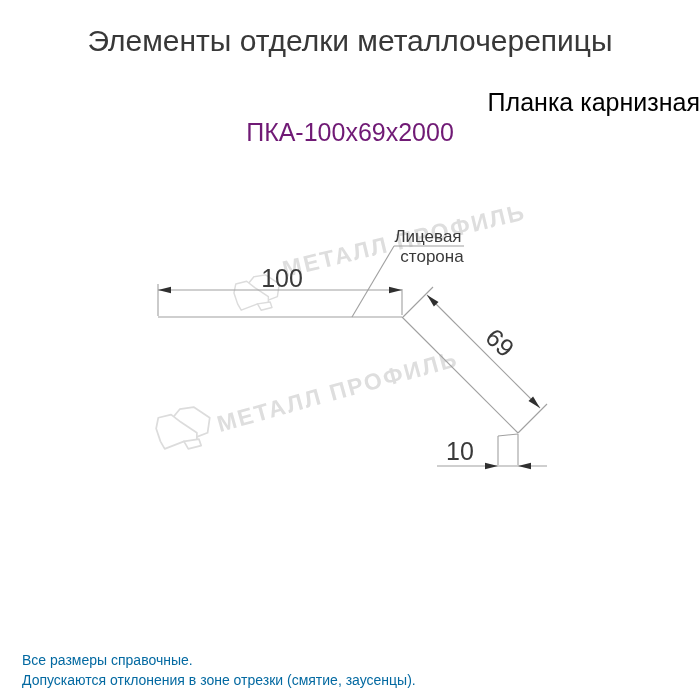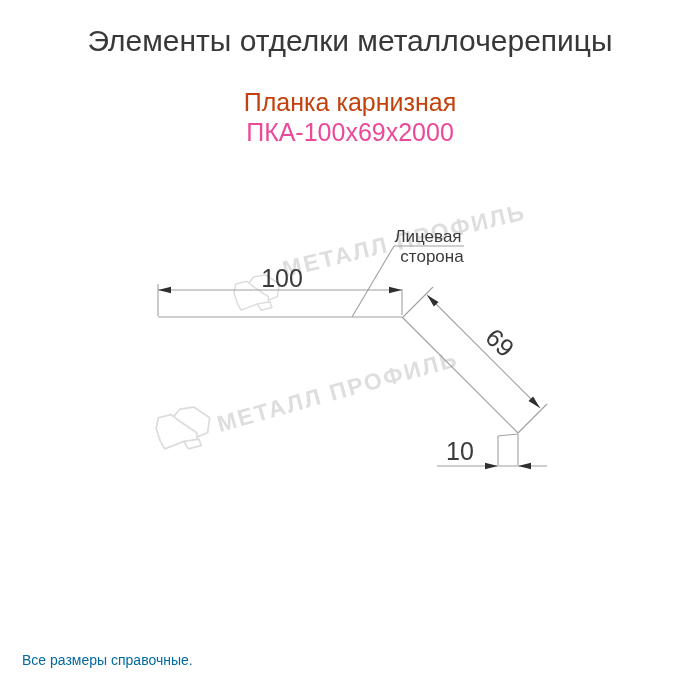--- a/index.html
+++ b/index.html
@@ -3,22 +3,22 @@
 <meta charset="utf-8">
 <style>
   html,body{margin:0;padding:0;background:#fff;}
   .page{
     position:relative;width:700px;height:700px;background:#ffffff;overflow:hidden;
     font-family:"Liberation Sans", sans-serif;color:#3a3a3a;
   }
   
   .hdr{position:absolute;left:0;width:700px;text-align:center;margin:0;font-weight:400;}
   .hdr-title{top:24px;font-size:30px;line-height:34px;color:#383838;}
-  .hdr-name{top:88px;font-size:25px;line-height:28px;color:#c2410c;}
-  .hdr-code{top:118px;font-size:25px;line-height:28px;color:#ec4899;}
+  .hdr-name{top:88px;font-size:25px;line-height:28px;color:#000000;text-align:right;}
+  .hdr-code{top:118px;font-size:25px;line-height:28px;color:#701a75;}
   
   .wm-text{
     position:absolute;height:26px;line-height:26px;white-space:nowrap;
     font-size:23px;font-weight:700;letter-spacing:2px;color:#dedede;
     transform-origin:0 100%;
   }
   .wm-text.upper{left:286px;top:256px;transform:rotate(-13.5deg);}
   .wm-text.lower{left:221px;top:411px;transform:rotate(-15.5deg);}
   .wm-cloud{position:absolute;}
   .wm-cloud.upper{left:231px;top:274px;width:53px;height:38px;}
@@ -85,14 +85,15 @@
     <polygon class="arw" points="518,466 531,462.8 531,469.2"></polygon>
     <text class="dim-num" x="460" y="460" text-anchor="middle">10</text>
 
     <line class="ln" x1="352" y1="317" x2="394" y2="246"></line>
     <line class="ln" x1="394" y1="246" x2="464" y2="246"></line>
     <text class="lbl" x="428" y="242" text-anchor="middle">Лицевая</text>
     <text class="lbl" x="432" y="262" text-anchor="middle">сторона</text>
   </svg>
 
   <div class="ftr ftr1">Все размеры справочные.</div>
+  <div class="ftr ftr2">Допускаются отклонения в зоне отрезки (смятие, заусенцы).</div>
 
 </div>
 
 </body></html>

